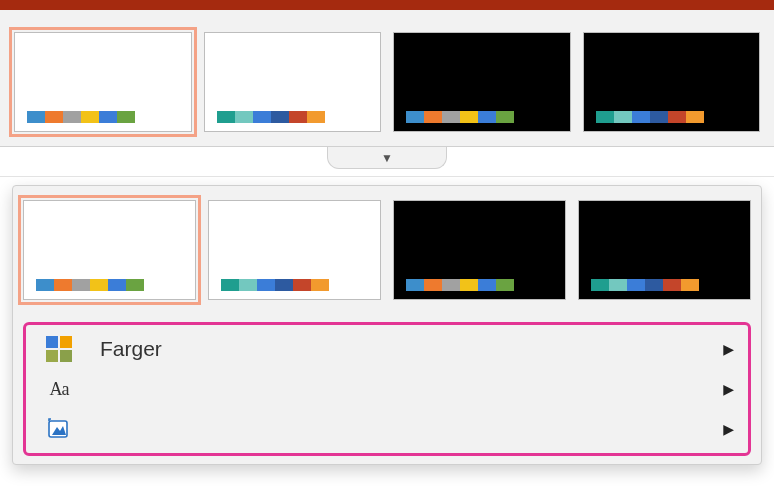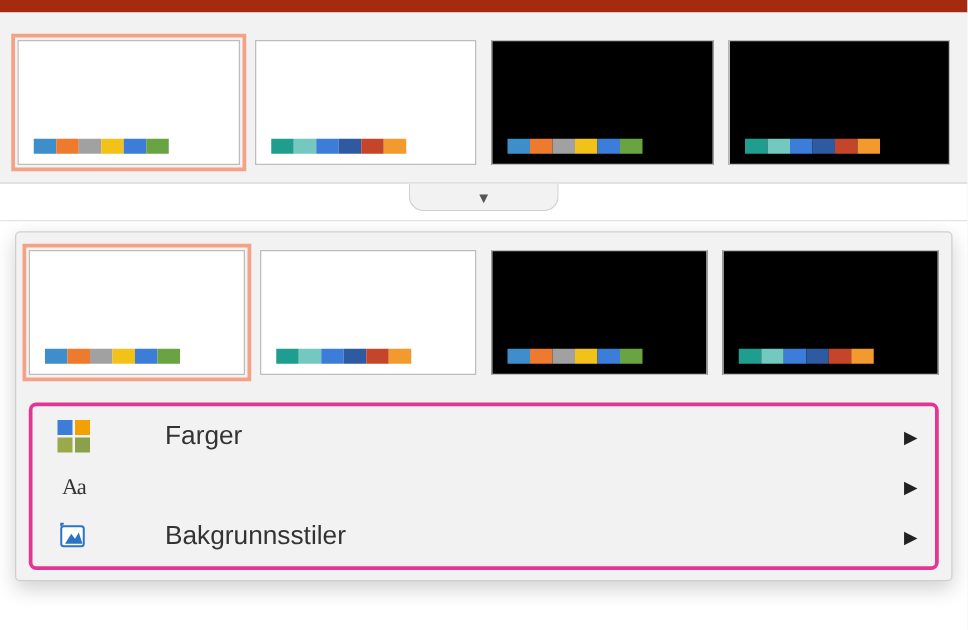--- a/index.html
+++ b/index.html
@@ -90,26 +90,25 @@
     border: 3px solid #e33594;
     border-radius: 6px;
     padding: 4px 0;
   }
   .menu-item {
     display: flex;
     align-items: center;
     padding: 6px 14px 6px 18px;
     cursor: pointer;
     position: relative;
-    gap: 44px;
   }
   .menu-icon {
     width: 30px;
     height: 28px;
-    margin-right: 14px;
+    margin-right: 26px;
     display: flex;
     align-items: center;
     justify-content: center;
     flex-shrink: 0;
   }
   .menu-item .chev {
     margin-left: auto;
     font-size: 14px;
     color: #222;
   }
@@ -251,18 +250,17 @@
     </div>
 
     <div class="menu-item">
       <div class="menu-icon">
         <svg width="26" height="26" viewBox="0 0 26 26">
           <rect x="3" y="5" width="18" height="16" rx="2" fill="#ffffff" stroke="#2b73c4" stroke-width="1.6"></rect>
           <polygon points="6,19 11,11 14,15 17,10 20,19" fill="#2b73c4"></polygon>
           <path d="M3 5 L3 3 L5 3" fill="none" stroke="#2b73c4" stroke-width="1.6"></path>
         </svg>
       </div>
-      <span>Bakgrunnsstiler</span>
       <span class="chev">▶</span>
     </div>
 
   </div>
 </div>
 
 </body></html>

